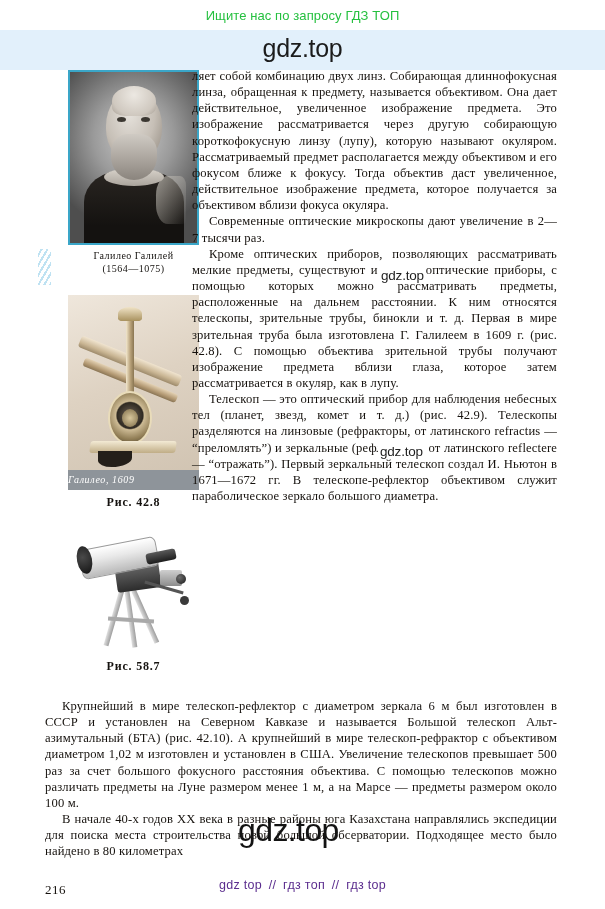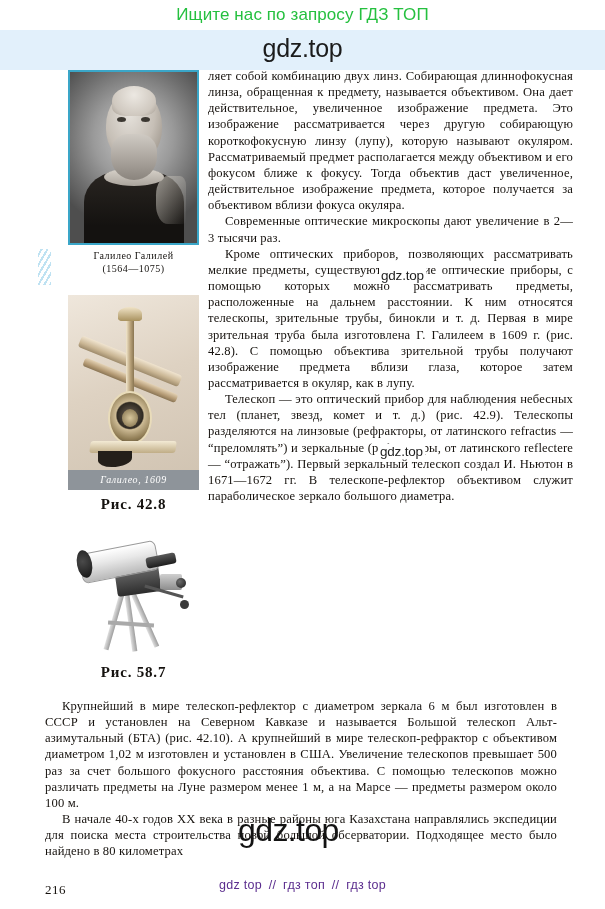--- a/index.html
+++ b/index.html
@@ -22,21 +22,21 @@
     width: 605px;
     height: 30px;
     background: #ffffff;
     display: flex;
     align-items: center;
     justify-content: center;
   }
   .promo-text {
     color: #25c03f;
     font-family: "Liberation Sans", sans-serif;
-    font-size: 17px;
+    font-size: 13px;
     letter-spacing: 0.1px;
     white-space: nowrap;
   }
 
   
   .header-band {
     position: absolute;
     left: 0; top: 30px;
     width: 605px;
     height: 40px;
@@ -234,30 +234,30 @@
     background: #241f19;
     border-radius: 0 0 60% 40%;
   }
   .f2-caption-bar {
     position: absolute;
     left: 0; bottom: 0;
     width: 131px; height: 20px;
     background: #8e949a;
     display: flex;
     align-items: center;
-    justify-content: center;
+    justify-content: flex-start;
   }
   .f2-caption-bar span {
     color: #ffffff;
     font-size: 10px;
     font-style: italic;
     font-family: "Liberation Serif", serif;
     letter-spacing: 0.6px;
   }
-  .cap-fig { margin-top: 5px; width: 131px; font-weight: bold; font-size: 15px; letter-spacing: 0.8px;}
+  .cap-fig { margin-top: 5px; width: 131px; font-weight: bold; font-size: 12px; letter-spacing: 0.8px;}
 
   
   .fig3 {
     margin-top: 16px;
     width: 131px;
     height: 128px;
     position: relative;
     background: #ffffff;
     overflow: hidden;
   }
@@ -336,21 +336,21 @@
     position: absolute;
     left: 112px; top: 70px;
     width: 9px; height: 9px;
     border-radius: 50%;
     background: #3a3a3a;
   }
 
   
   .right-col {
     position: absolute;
-    left: 208px;
+    left: 192px;
     top: -2px;
     width: 365px;
   }
   .body-text {
     font-family: "Liberation Serif", serif;
     font-size: 12.6px;
     line-height: 16.15px;
     color: #16120e;
     text-align: justify;
     text-justify: inter-word;
@@ -478,21 +478,21 @@
         <div class="f3-rod"></div>
         <div class="f3-rod-end"></div>
       </div>
       <div class="cap cap-fig">Рис. 58.7</div>
     </div>
 
   </div>
 
   <div class="right-col">
     <p class="body-text">ляет собой комбинацию двух линз. Собирающая длиннофокусная линза, обращенная к предмету, называется объективом. Она дает действительное, увеличенное изображение предмета. Это изображение рассматривается через другую собирающую короткофокусную линзу (лупу), которую называют окуляром. Рассматриваемый предмет располагается между объективом и его фокусом ближе к фокусу. Тогда объектив даст увеличенное, действительное изображение предмета, которое получается за объективом вблизи фокуса окуляра.</p>
-    <p class="body-text indent">Современные оптические микроскопы дают увеличение в 2—3 тысячи раз.</p>
+    <p class="body-text indent">Современные оптические микроскопы дают увеличение в 2—7 тысячи раз.</p>
     <p class="body-text indent">Кроме оптических приборов, позволяющих рассматривать мелкие предметы, существуют и другие оптические приборы, с помощью которых можно рассматривать предметы, расположенные на дальнем расстоянии. К ним относятся телескопы, зрительные трубы, бинокли и т. д. Первая в мире зрительная труба была изготовлена Г. Галилеем в 1609 г. (рис. 42.8). С помощью объектива зрительной трубы получают изображение предмета вблизи глаза, которое затем рассматривается в окуляр, как в лупу.</p>
     <p class="body-text indent">Телескоп — это оптический прибор для наблюдения небесных тел (планет, звезд, комет и т. д.) (рис. 42.9). Телескопы разделяются на линзовые (рефракторы, от латинского refractиs — “преломлять”) и зеркальные (рефлекторы, от латинского reflectere — “отражать”). Первый зеркальный телескоп создал И. Ньютон в 1671—1672 гг. В телескопе-рефлектор объективом служит параболическое зеркало большого диаметра.</p>
   </div>
 
   <div class="full-col">
     <p class="body-text indent">Крупнейший в мире телескоп-рефлектор с диаметром зеркала 6 м был изготовлен в СССР и установлен на Северном Кавказе и называется Большой телескоп Альт-азимутальный (БТА) (рис. 42.10). А крупнейший в мире телескоп-рефрактор с объективом диаметром 1,02 м изготовлен и установлен в США. Увеличение телескопов превышает 500 раз за счет большого фокусного расстояния объектива. С помощью телескопов можно различать предметы на Луне размером менее 1 м, а на Марсе — предметы размером около 100 м.</p>
     <p class="body-text indent">В начале 40-х годов XX века в разные районы юга Казахстана направлялись экспедиции для поиска места строительства новой большой обсерватории. Подходящее место было найдено в 80 километрах</p>
   </div>
 
   <div class="wm-small" style="left:379px; top:198px;">gdz.top</div>

